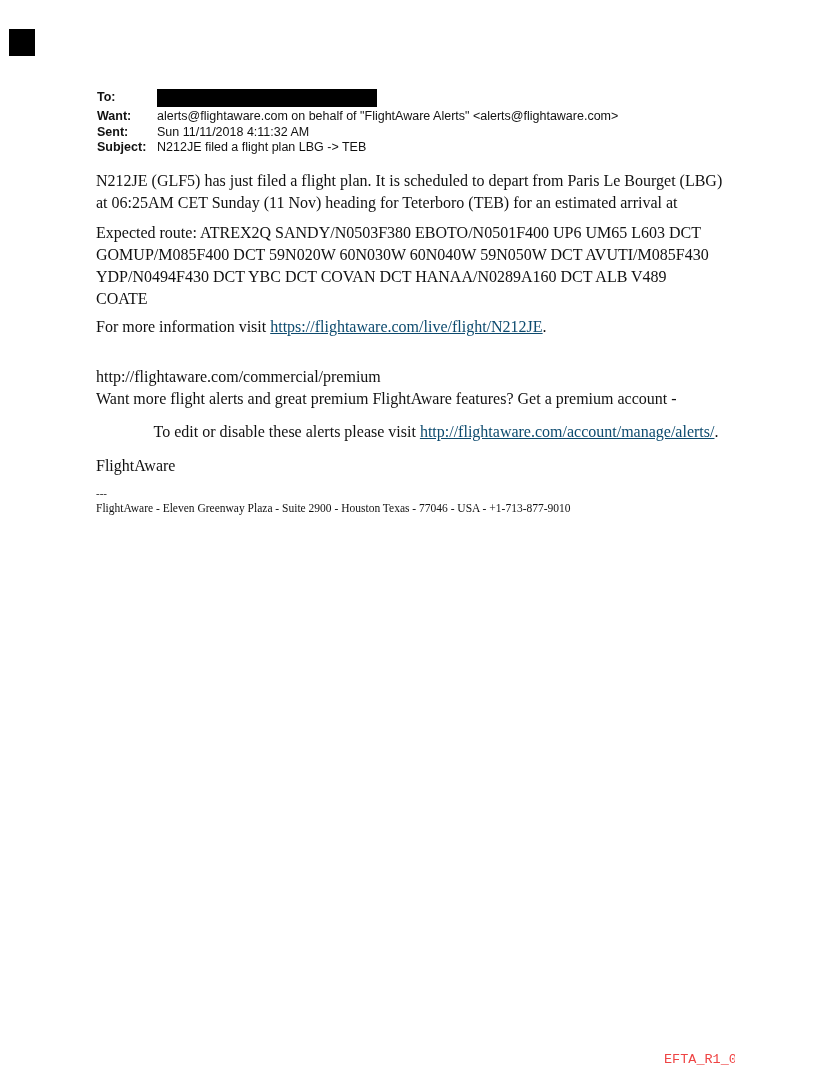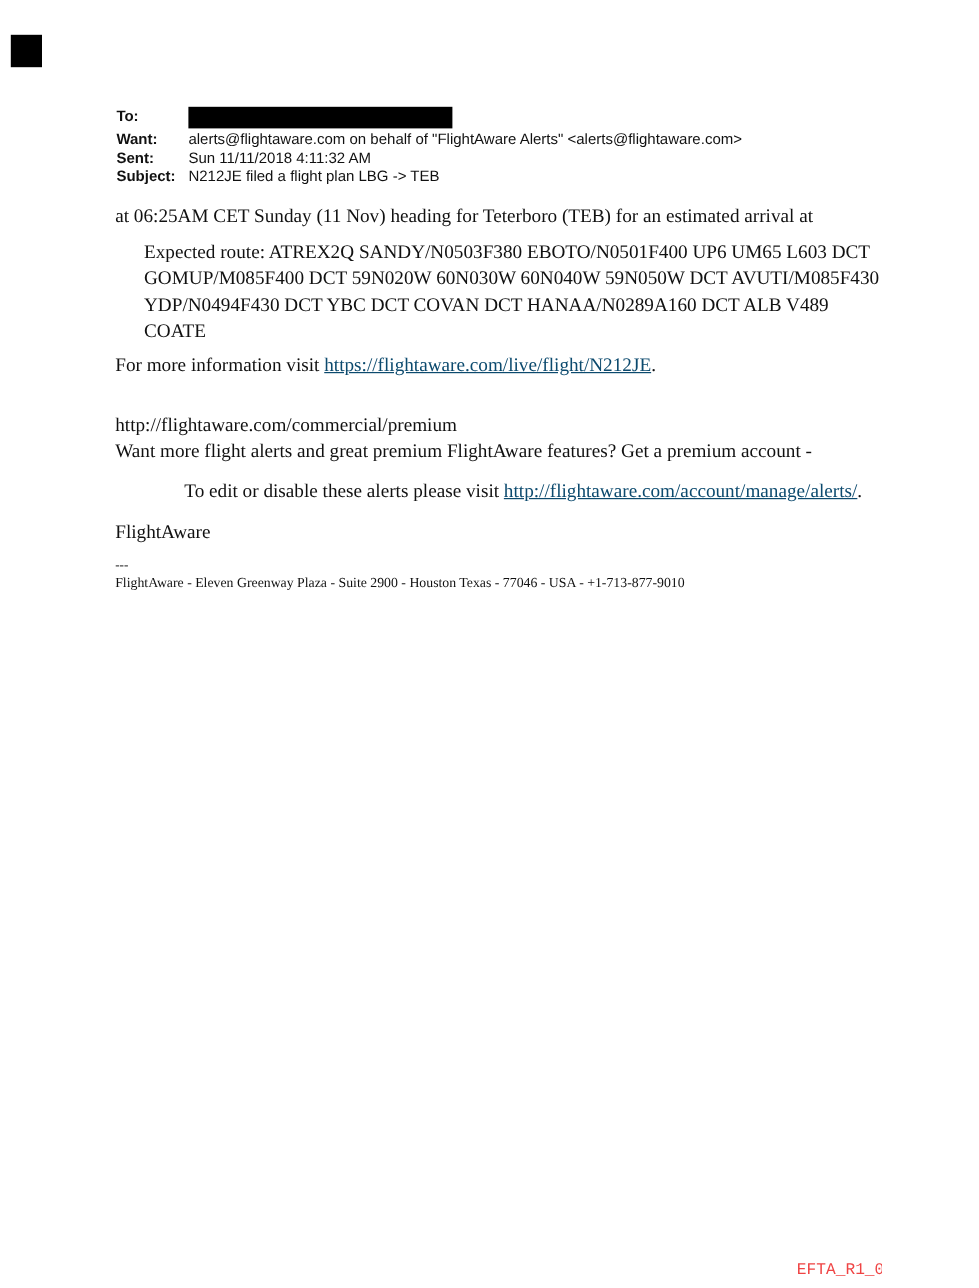--- a/index.html
+++ b/index.html
@@ -50,21 +50,21 @@
   
   .mail-body {
     position: absolute;
     left: 96px;
     top: 170px;
     width: 680px;
     font-size: 16px;
     line-height: 22px;
   }
   .mail-body .line { white-space: nowrap; }
-  .para-route { margin-top: 8px; margin-left: 24px; }
+  .para-route { margin-top: 8px; }
   .para-moreinfo { margin-top: 6px; }
   .para-premium { margin-top: 28px; }
   .para-manage { margin-top: 11px; text-align: center; }
   .signature { margin-top: 12px; }
   .sig-separator {
     margin-top: 10px;
     font-size: 11px;
     line-height: 12px;
   }
   .company-footer {
@@ -111,20 +111,21 @@
     </div>
     <div class="hdr-row">
       <span class="hdr-label">Subject:</span>
       <span class="hdr-value">N212JE filed a flight plan LBG -&gt; TEB</span>
     </div>
   </div>
 
   <div class="mail-body">
 
     <div class="para-flightplan">
+      <div class="line">N212JE (GLF5) has just filed a flight plan. It is scheduled to depart from Paris Le Bourget (LBG)</div>
       <div class="line">at 06:25AM CET Sunday (11 Nov) heading for Teterboro (TEB) for an estimated arrival at</div>
     </div>
 
     <div class="para-route">
       <div class="line">Expected route: ATREX2Q SANDY/N0503F380 EBOTO/N0501F400 UP6 UM65 L603 DCT</div>
       <div class="line">GOMUP/M085F400 DCT 59N020W 60N030W 60N040W 59N050W DCT AVUTI/M085F430</div>
       <div class="line">YDP/N0494F430 DCT YBC DCT COVAN DCT HANAA/N0289A160 DCT ALB V489</div>
       <div class="line">COATE</div>
     </div>
 

